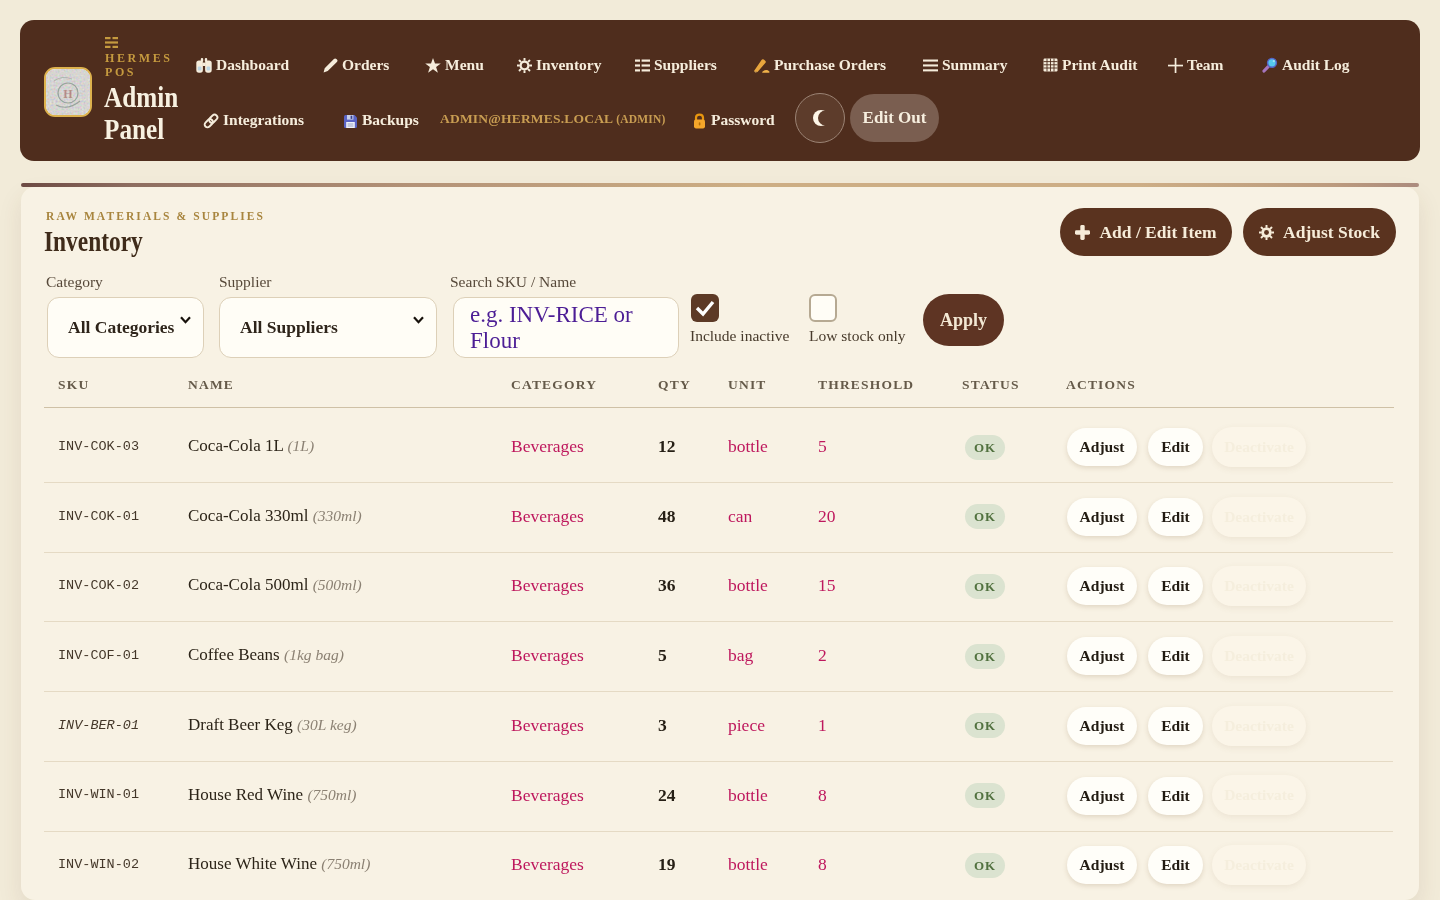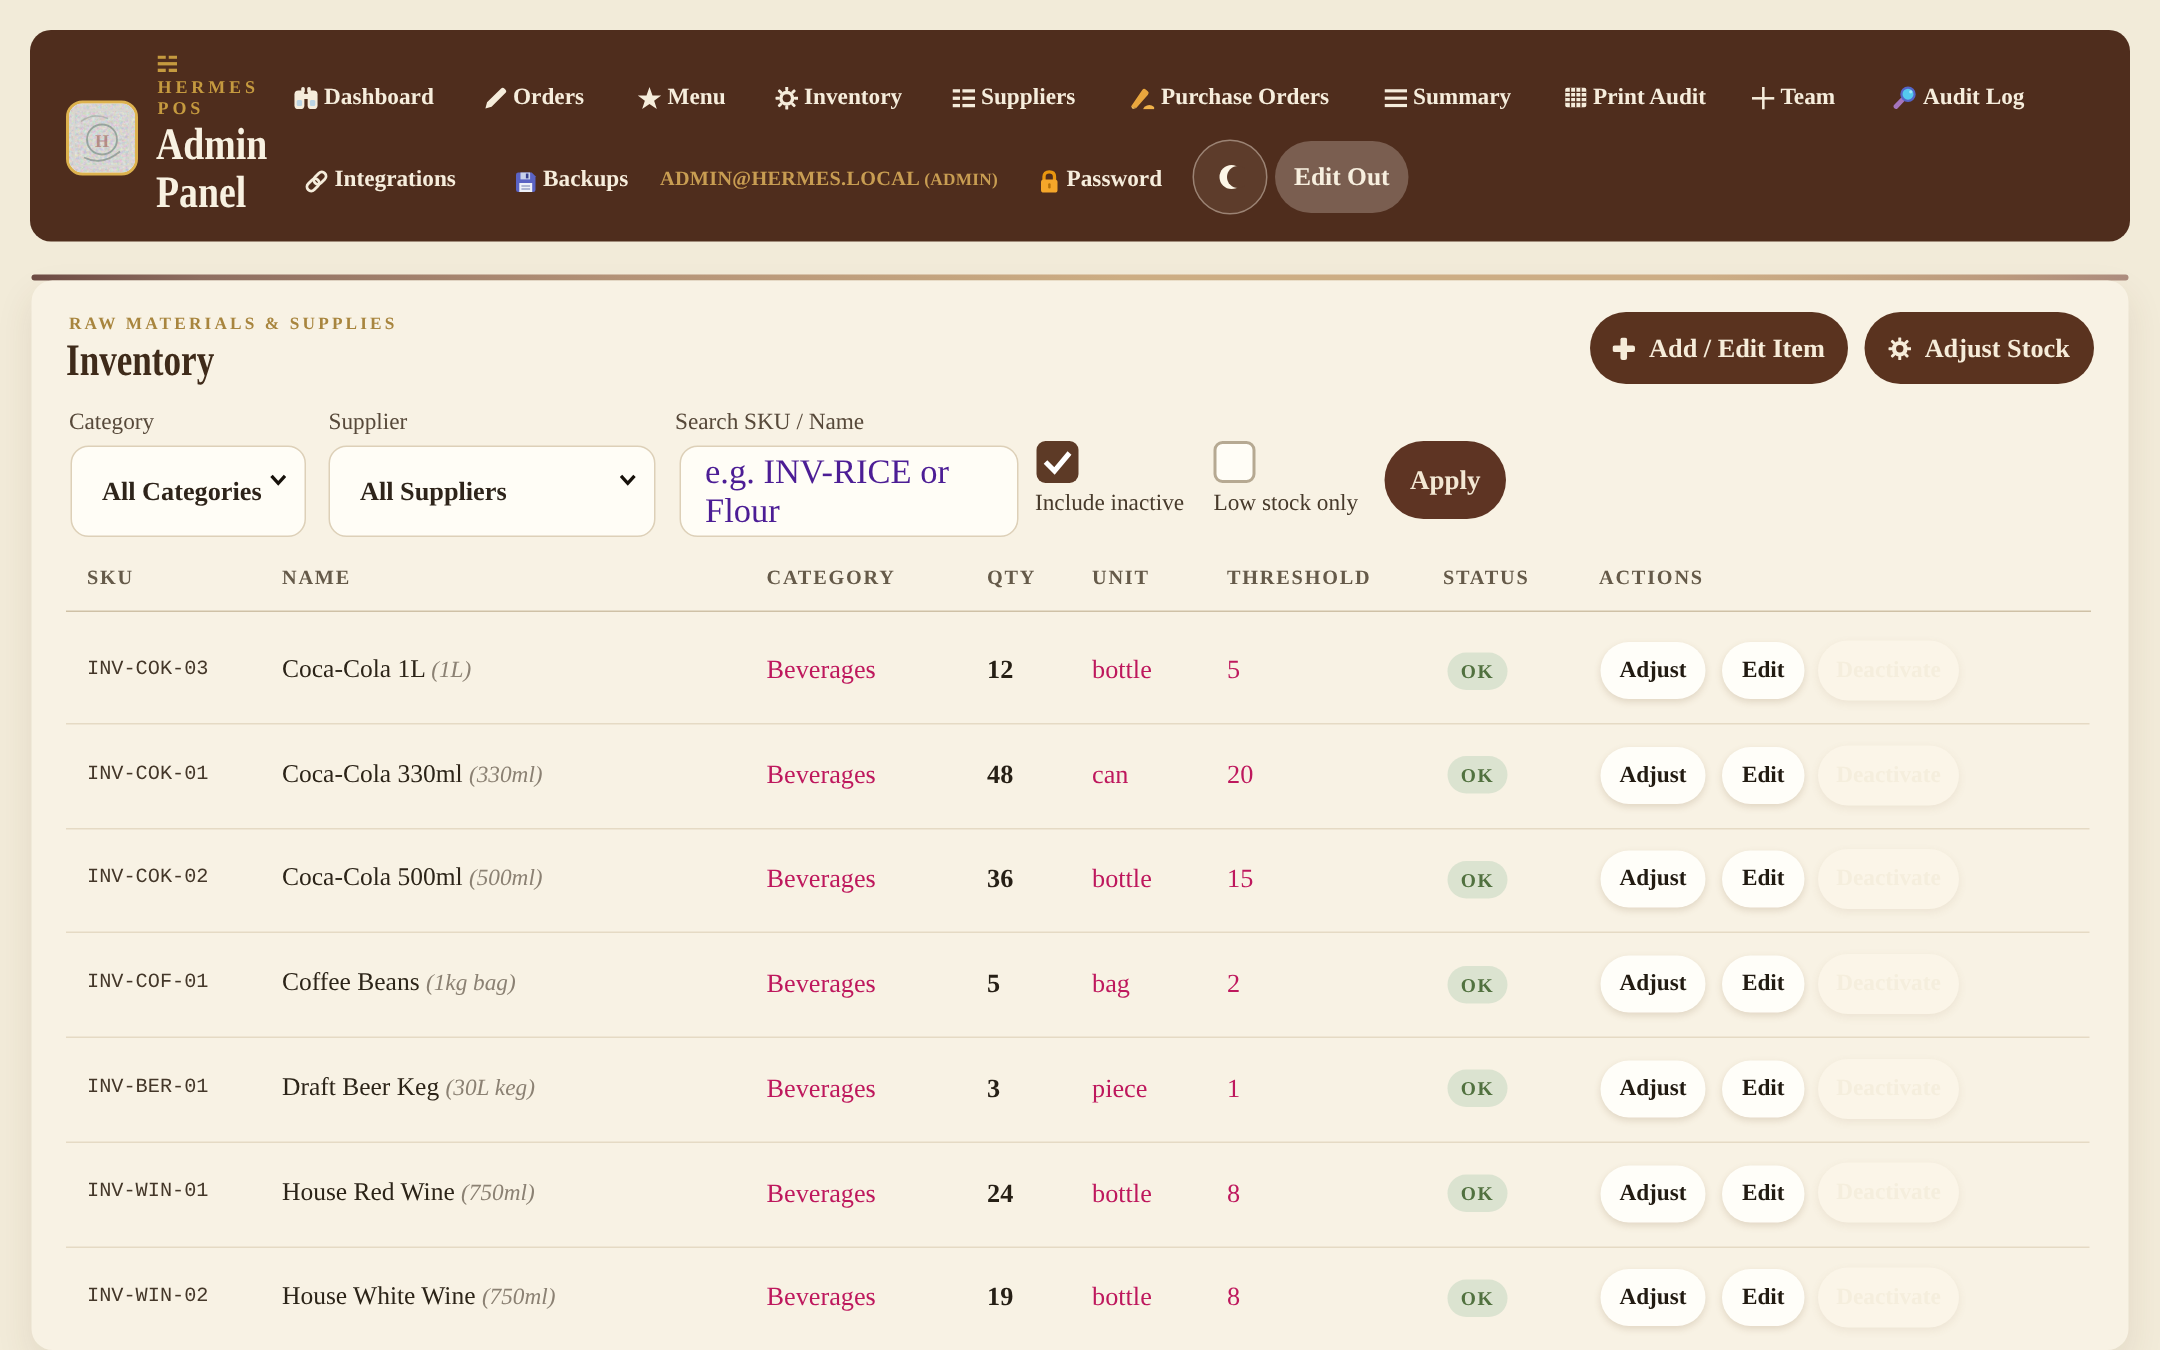--- a/index.html
+++ b/index.html
@@ -324,21 +324,21 @@
   <div class="cell nm" style="left:167px; top:458px;">Coffee Beans <i>(1kg bag)</i></div>
   <div class="cell cat" style="left:490px; top:458px;">Beverages</div>
   <div class="cell qty" style="left:637px; top:458px;">5</div>
   <div class="cell unit" style="left:707px; top:458px;">bag</div>
   <div class="cell thr" style="left:797px; top:458px;">2</div>
   <div class="ok" style="top:457px;">OK</div>
   <div class="pbtn badj" style="top:450px;">Adjust</div>
   <div class="pbtn bedit" style="top:450px;">Edit</div>
   <div class="ghost" style="top:449px;">Deactivate</div>
   <div class="rowline" style="top:504px;"></div>
-  <div class="cell sku" style="left:37px; top:531px;">INV-BER-01</div>
+  <div class="cell sku" style="left:37px; top:531px;font-style:italic;">INV-BER-01</div>
   <div class="cell nm" style="left:167px; top:528px;">Draft Beer Keg <i>(30L keg)</i></div>
   <div class="cell cat" style="left:490px; top:528px;">Beverages</div>
   <div class="cell qty" style="left:637px; top:528px;">3</div>
   <div class="cell unit" style="left:707px; top:528px;">piece</div>
   <div class="cell thr" style="left:797px; top:528px;">1</div>
   <div class="ok" style="top:526px;">OK</div>
   <div class="pbtn badj" style="top:520px;">Adjust</div>
   <div class="pbtn bedit" style="top:520px;">Edit</div>
   <div class="ghost" style="top:519px;">Deactivate</div>
   <div class="rowline" style="top:574px;"></div>

